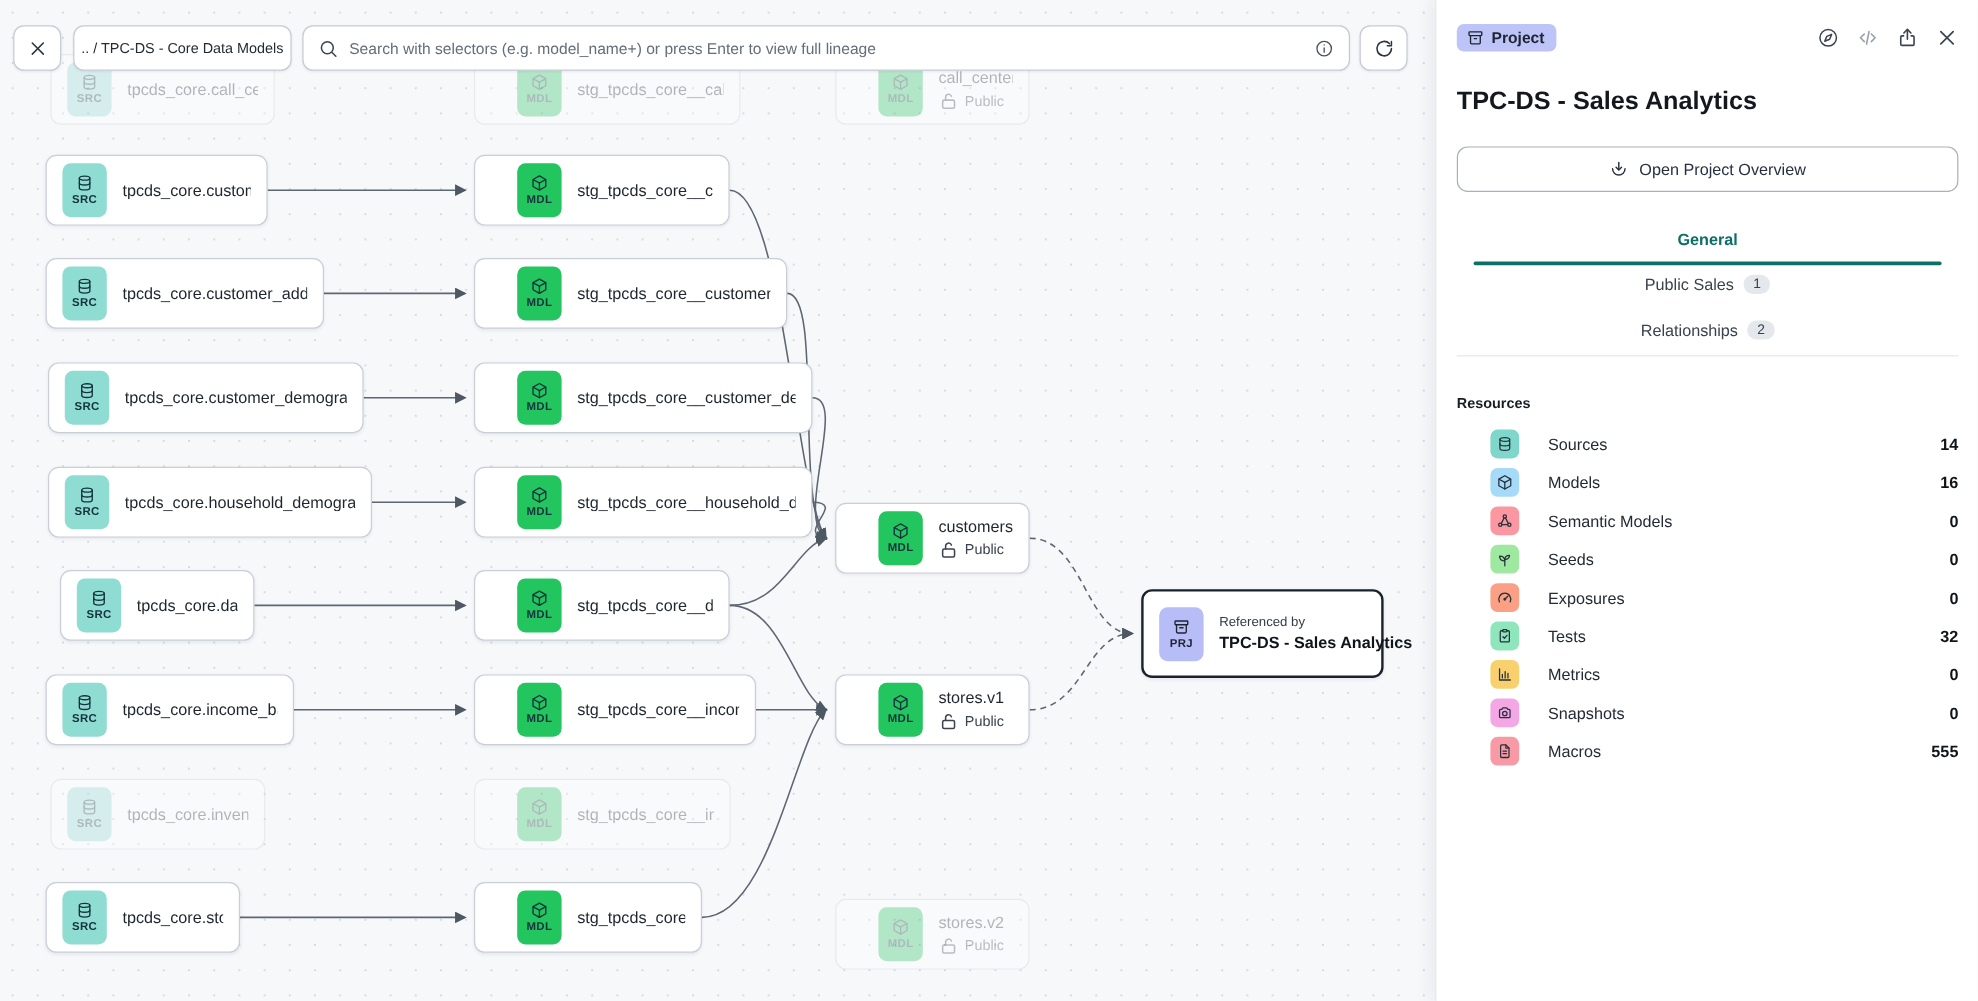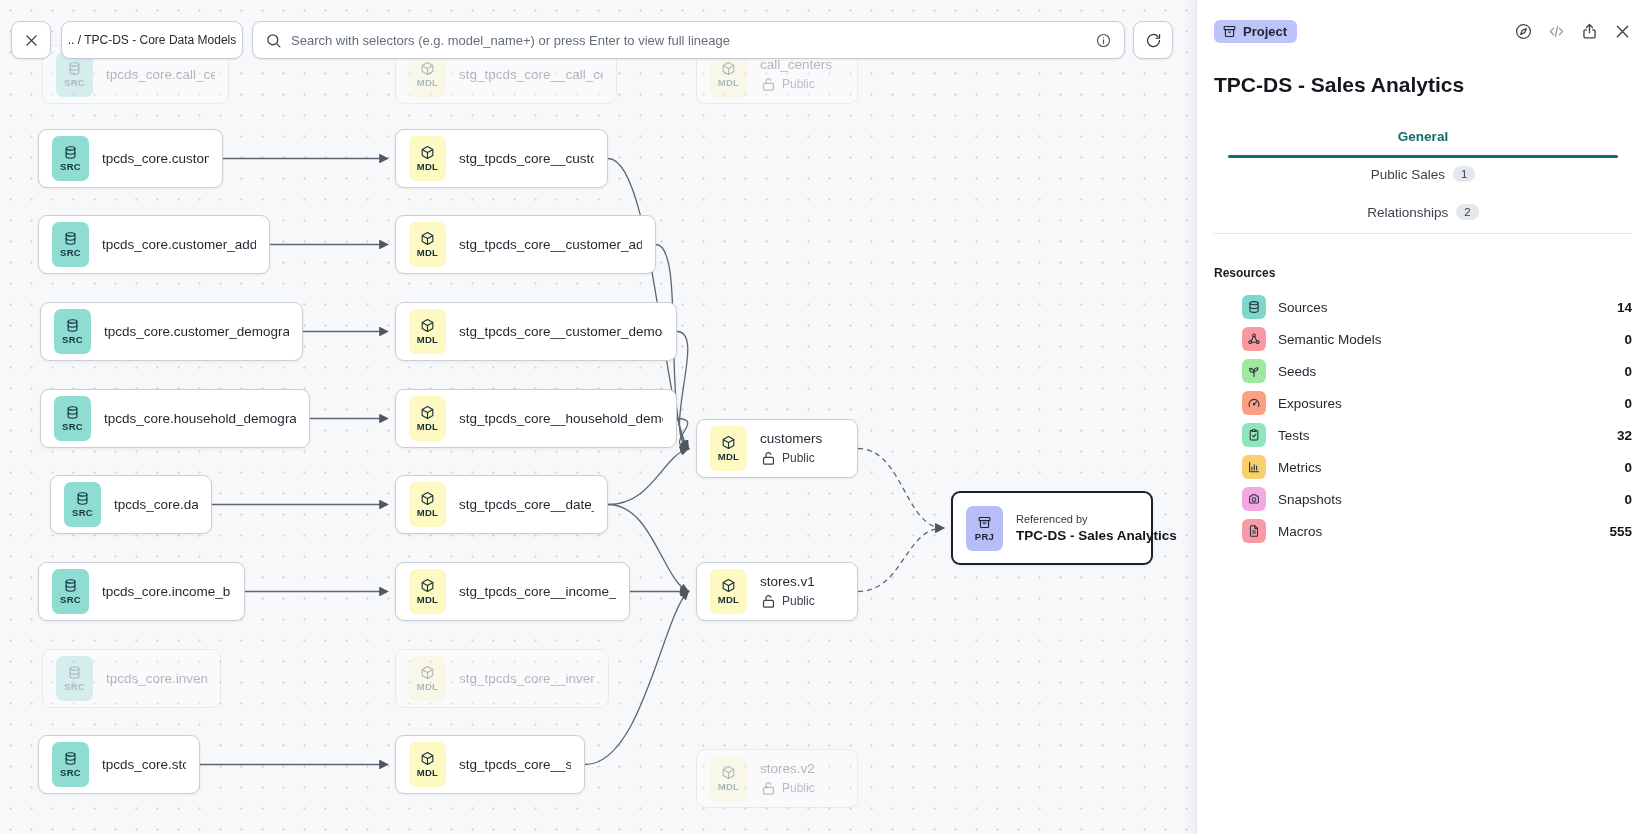--- a/index.html
+++ b/index.html
@@ -17,21 +17,21 @@
   .node { position:absolute; background:#fff; border:1px solid #C9CED7; border-radius:9px;
     display:flex; align-items:center; gap:13px; padding:0 13px;
     box-shadow:0 1px 3px rgba(25,35,50,.07); }
   .node.faded { opacity:.32; box-shadow:none; }
   .node.prj { border:2px solid #1A222E; }
   .badge { width:37px; height:45px; border-radius:7px; display:flex; flex-direction:column;
     align-items:center; justify-content:center; gap:1px; flex:0 0 auto; color:#14333E; }
   .badge svg { width:15px; height:15px; }
   .badge .bl { font-size:9.5px; font-weight:700; letter-spacing:.3px; }
   .badge.src { background:#8FDCD3; }
-  .badge.mdl { background:#fef9c3; }
+  .badge.mdl { background:#22c55e;margin-left:22px; }
   .badge.prj { background:#B6BDF7; color:#1E2430; }
   .nbody { min-width:0; }
   .nlabel { font-size:13.5px; color:#1F2630; white-space:nowrap; overflow:hidden; }
   .nsub { display:flex; align-items:center; gap:5px; font-size:12px; color:#3A434F; margin-top:4px; }
   .nsub svg { width:11px; height:11px; }
   .kicker { font-size:11px; color:#333B46; margin-bottom:3px; }
   .prjname { font-size:13.5px; font-weight:700; color:#10151C; white-space:nowrap; }
 
   
   .tchip { position:absolute; top:21px; height:38px; background:#fff; border:1px solid #C6CCD5;
@@ -71,21 +71,21 @@
   .tab { flex:1; position:relative; display:flex; align-items:center; justify-content:center; gap:8px;
     padding:9px 0 13px; font-size:13.5px; color:#3A424E; cursor:pointer; }
   .tab.active { color:#0E6E68; font-weight:700; }
   .tab .tabline { display:none; position:absolute; left:14px; right:14px; bottom:-1px; height:3px;
     background:#0E6E68; border-radius:2px; }
   .tab.active .tabline { display:block; }
   .pill { background:#E4E7EC; color:#39414D; border-radius:999px; font-size:11.5px; font-weight:400;
     padding:2px 8px; }
   #resheading { margin-top:32px; font-size:12px; font-weight:700; color:#181D25; }
   #reslist { margin-top:11px; }
-  .rrow { display:flex; align-items:center; gap:12px; height:32px; cursor:pointer;padding-left:28px; }
+  .rrow { display:flex; align-items:center; gap:24px; height:32px; cursor:pointer;padding-left:28px; }
   .ricon { width:24px; height:24px; border-radius:6px; display:flex; align-items:center;
     justify-content:center; color:#25313B; flex:0 0 auto; }
   .ricon svg { width:14px; height:14px; }
   .rlabel { flex:1; font-size:13.5px; color:#242B36; }
   .rcount { font-size:13.5px; font-weight:700; color:#10141B; }
 </style>
 </head>
 <body>
 
 <div id="canvas">
@@ -524,20 +524,30 @@
       <span class="pibtn">
         <svg viewBox="0 0 24 24" fill="none" stroke="currentColor" stroke-width="1.8" stroke-linecap="round">
             <path d="M5.5 5.5l13 13M18.5 5.5l-13 13"></path>
           </svg>
       </span>
     </span>
   </div>
 
   <h1 id="ptitle">TPC-DS - Sales Analytics</h1>
 
+  <button id="overview-btn">
+    <span class="ico">
+      <svg viewBox="0 0 24 24" fill="none" stroke="currentColor" stroke-width="1.8" stroke-linecap="round" stroke-linejoin="round">
+          <path d="M12 3.5v9"></path>
+          <path d="M8.6 9.6l3.4 3.4 3.4-3.4"></path>
+          <path d="M4.2 11.5a7.8 7.8 0 1 0 15.6 0"></path>
+        </svg>
+    </span>
+    <span>Open Project Overview</span>
+  </button>
 
   <div id="tabs">
       <div class="tab active">
         <span>General</span>
         <span class="tabline"></span>
       </div>
       <div class="tab">
         <span>Public Sales</span>
         <span class="pill">1</span>
       </div>
@@ -554,20 +564,31 @@
           <svg viewBox="0 0 24 24" fill="none" stroke="currentColor" stroke-width="1.8" stroke-linecap="round" stroke-linejoin="round">
             <ellipse cx="12" cy="5.5" rx="7" ry="2.7"></ellipse>
             <path d="M5 5.5V12c0 1.5 3.1 2.7 7 2.7s7-1.2 7-2.7V5.5"></path>
             <path d="M5 12v6.5c0 1.5 3.1 2.7 7 2.7s7-1.2 7-2.7V12"></path>
           </svg>
         </span>
         <span class="rlabel">Sources</span>
         <span class="rcount">14</span>
       </div>
       <div class="rrow">
+        <span class="ricon" style="background: rgb(165, 219, 248);">
+          <svg viewBox="0 0 24 24" fill="none" stroke="currentColor" stroke-width="1.8" stroke-linecap="round" stroke-linejoin="round">
+            <path d="M12 2.5l8.5 4.8v9.4L12 21.5l-8.5-4.8V7.3z"></path>
+            <path d="M3.8 7.5L12 12l8.2-4.5"></path>
+            <path d="M12 12v9.3"></path>
+          </svg>
+        </span>
+        <span class="rlabel">Models</span>
+        <span class="rcount">16</span>
+      </div>
+      <div class="rrow">
         <span class="ricon" style="background: rgb(250, 151, 160);">
           <svg viewBox="0 0 24 24" fill="none" stroke="currentColor" stroke-width="1.8" stroke-linecap="round" stroke-linejoin="round">
             <circle cx="12" cy="5.8" r="2.3"></circle>
             <circle cx="5.5" cy="17.5" r="2.3"></circle>
             <circle cx="18.5" cy="17.5" r="2.3"></circle>
             <path d="M10.9 7.9l-3.6 7.4M13.1 7.9l3.6 7.4M7.8 17.5h8.4"></path>
           </svg>
         </span>
         <span class="rlabel">Semantic Models</span>
         <span class="rcount">0</span>

